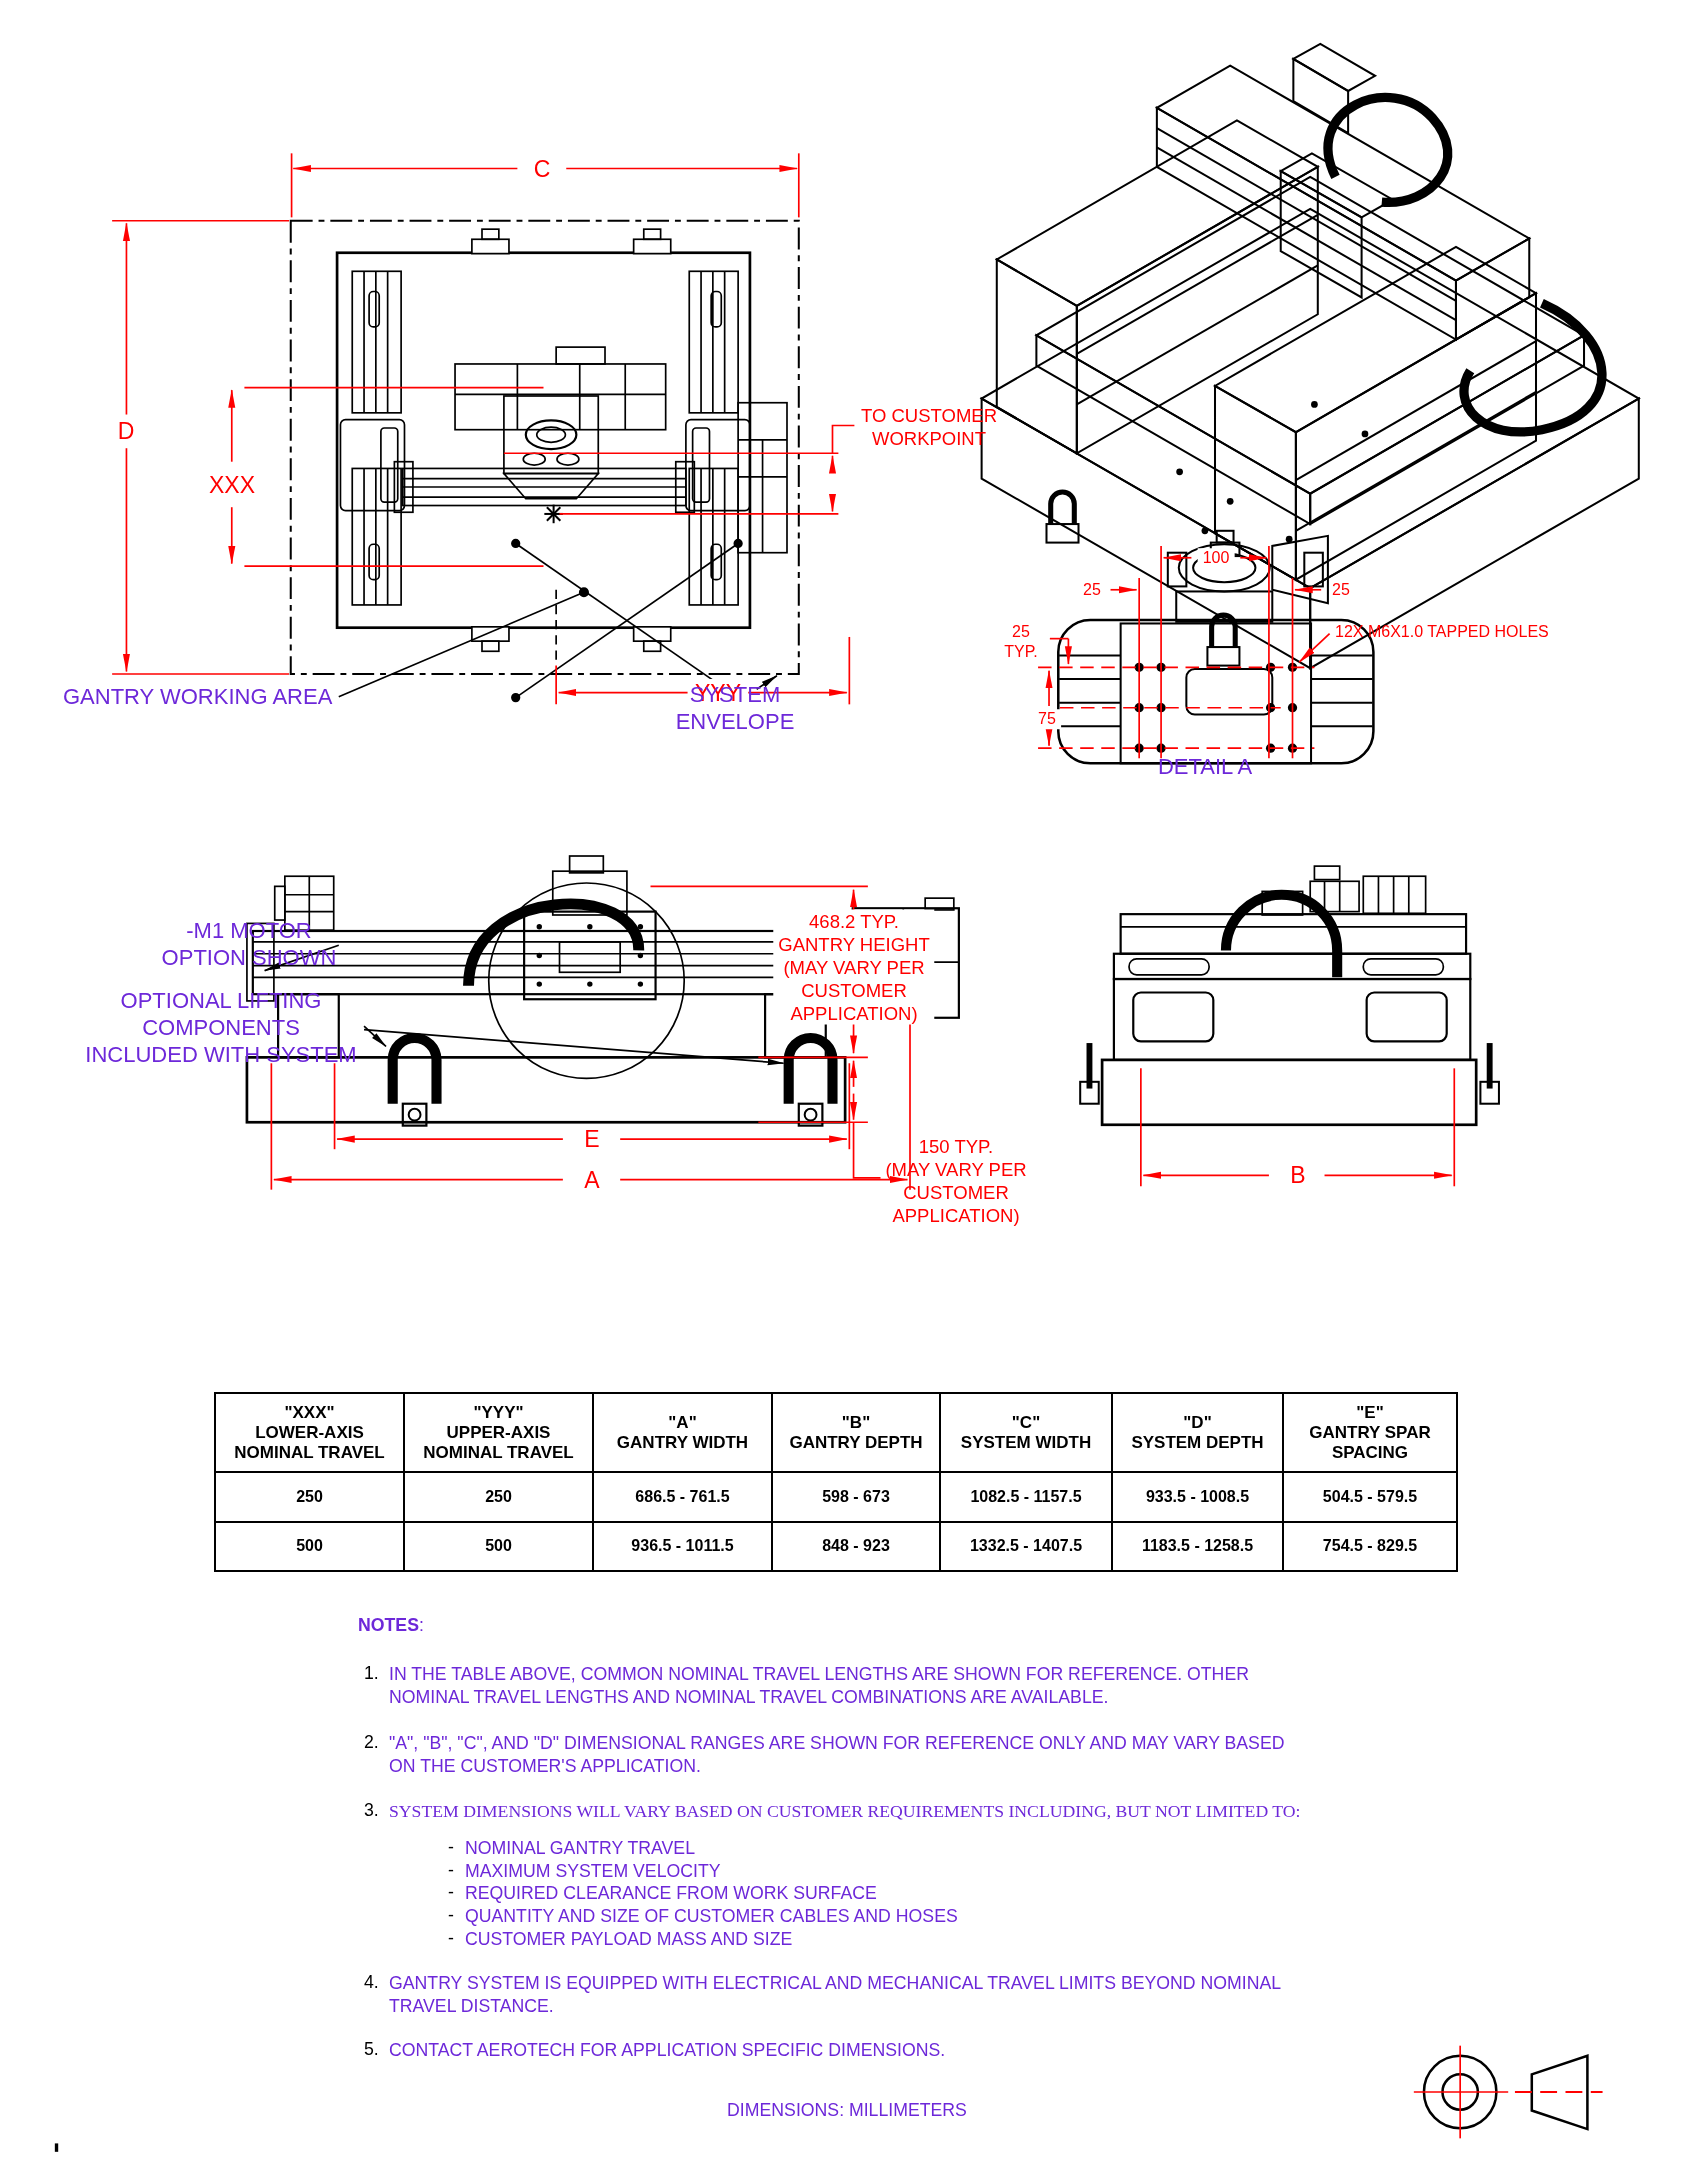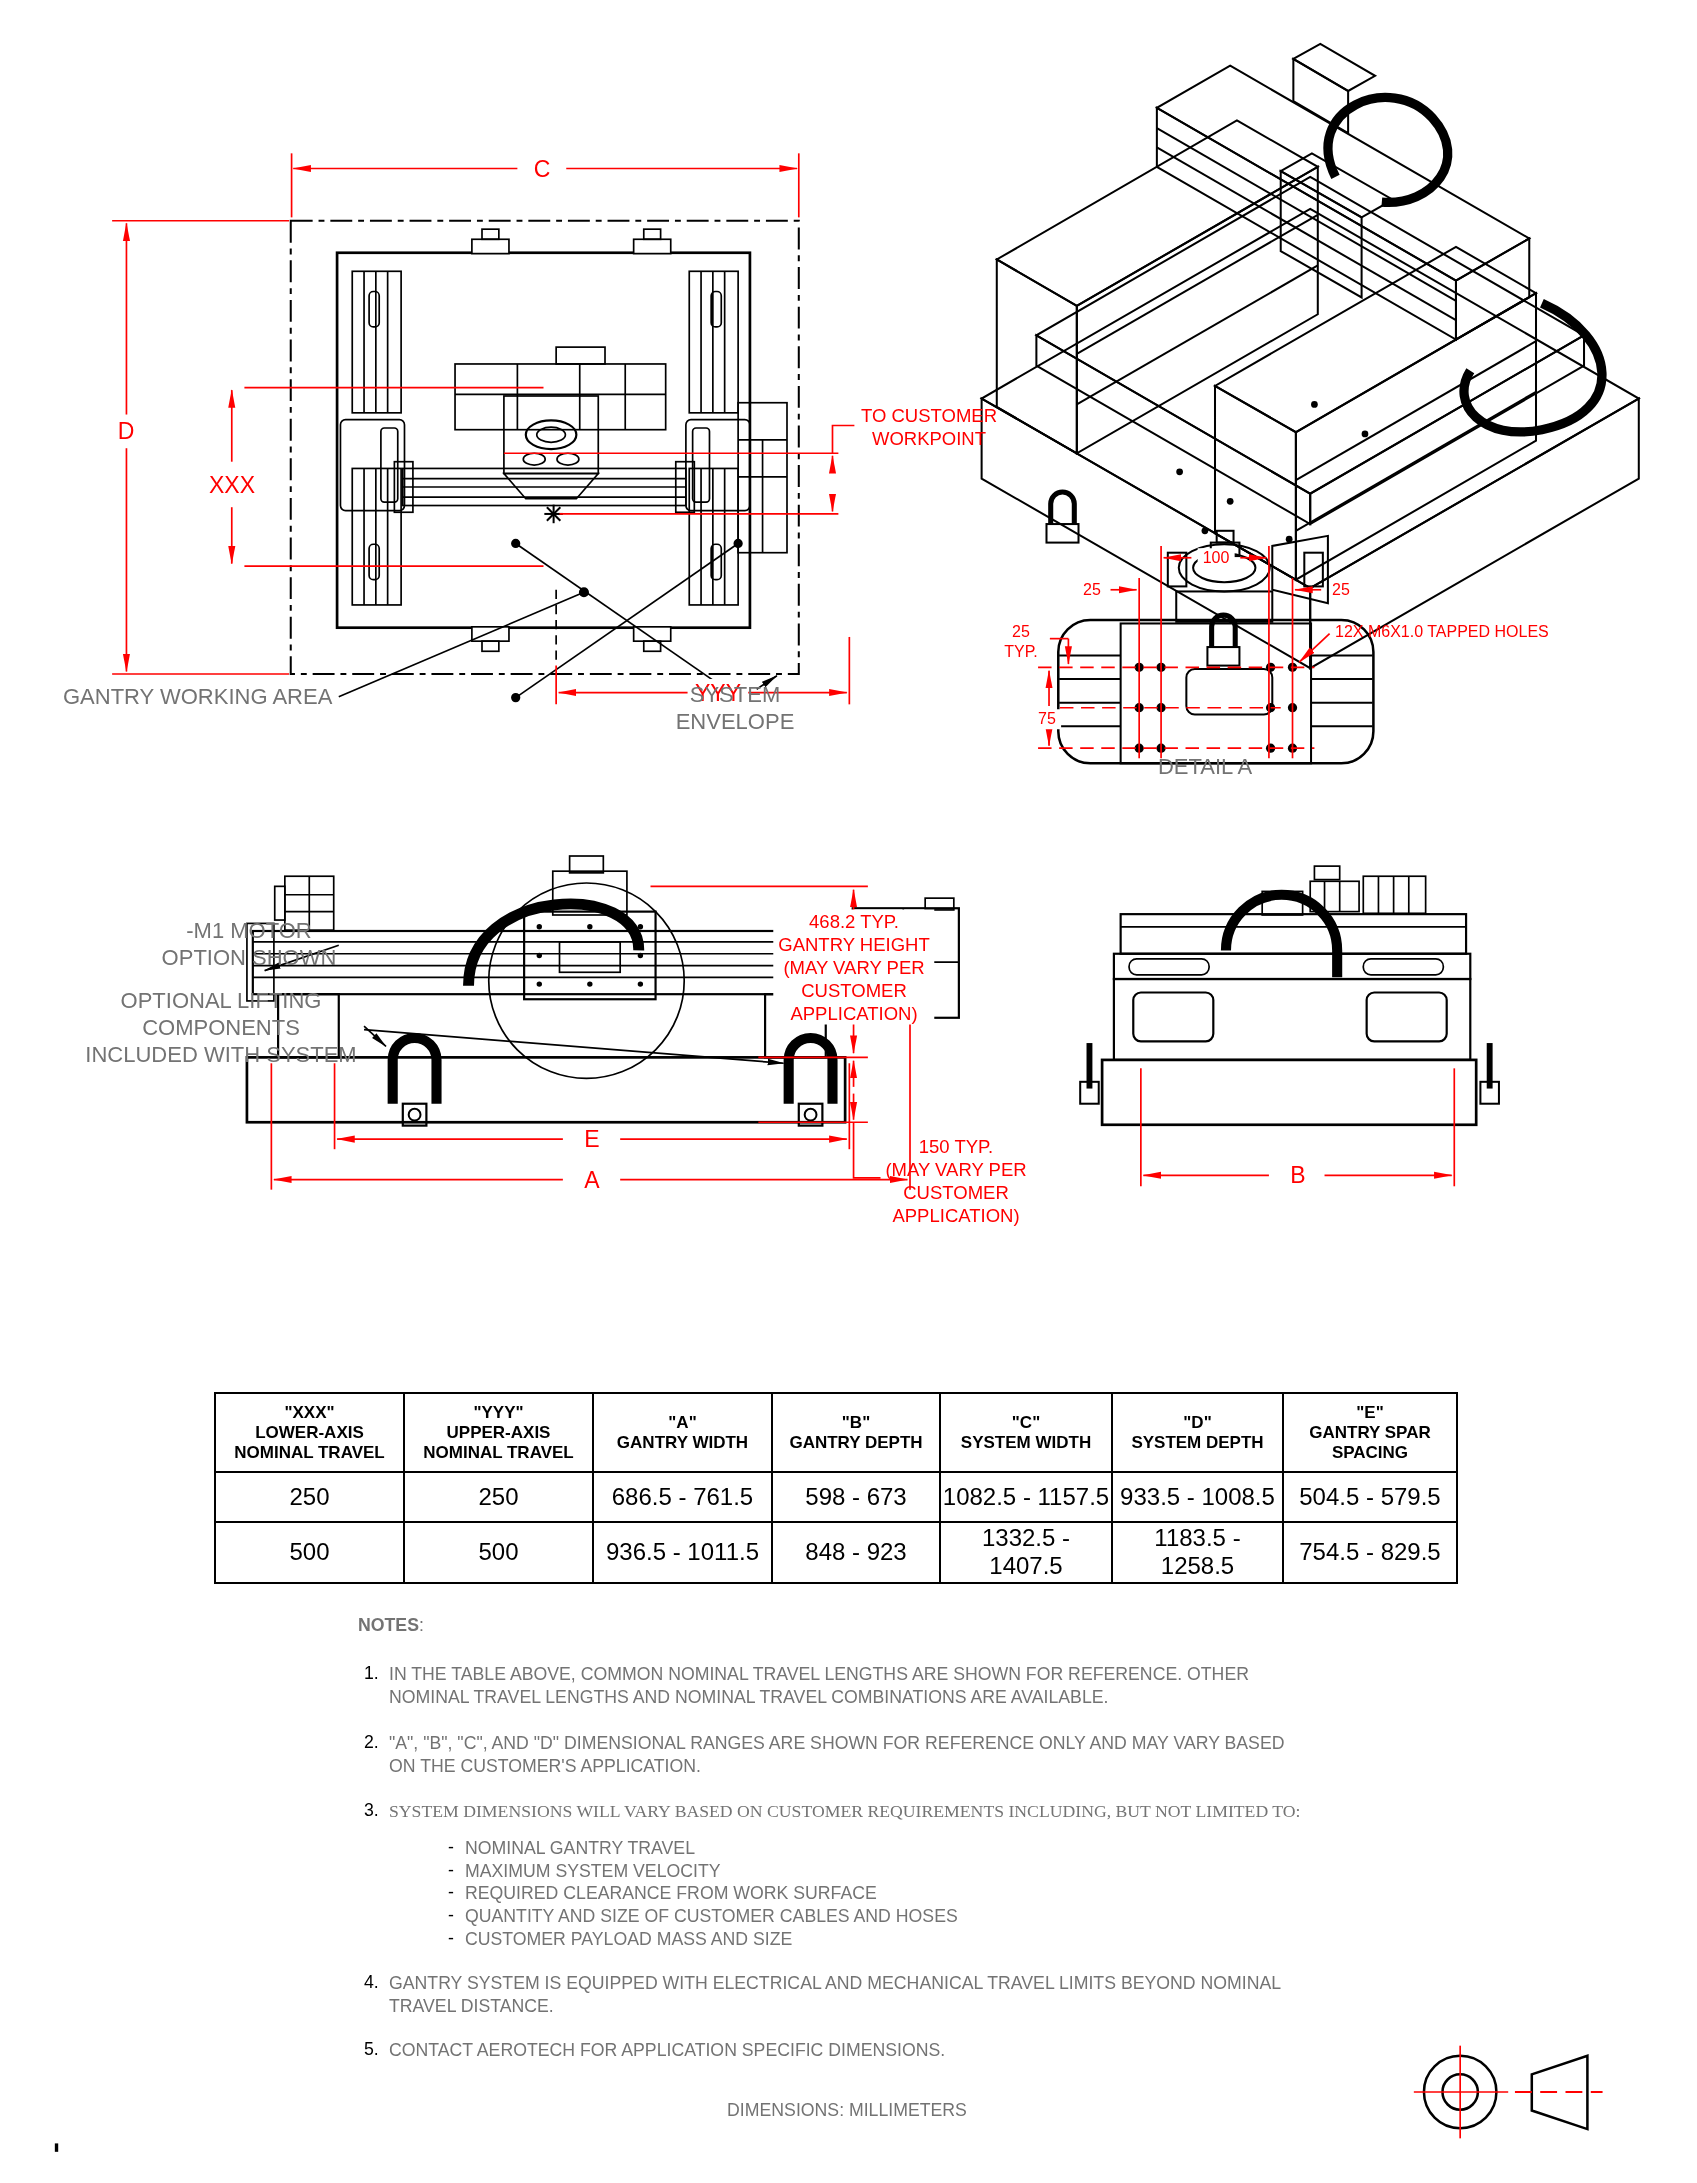--- a/index.html
+++ b/index.html
@@ -1,32 +1,32 @@
 <!DOCTYPE html>
 <html style="font-size:13.5px"><head>
 <meta charset="utf-8">
 <style>
   html,body{margin:0;padding:0;background:#fff;}
   #page{position:relative;width:1697px;height:2183px;background:#ffffff;overflow:hidden;
         font-family:"Liberation Sans", sans-serif;}
   svg{position:absolute;left:0;top:0;}
-  .t{position:absolute;white-space:pre-line;color:#737373;line-height:1.22;}
+  .t{position:absolute;white-space:pre-line;color:#6d28d9;line-height:1.22;}
   .red{color:#f00;}
   .ctr{transform:translate(-50%,-50%);text-align:center;}
   .dim{font-size:23px;}
   .dimsm{font-size:16px;}
   .blk{font-size:22px;}
   .rblock{font-size:18.5px;line-height:23px;}
   .notes{font-size:17.7px;line-height:23px;}
   .bgw{background:#fff;padding:0 5px;}
   #spec-table{position:absolute;left:214px;top:1392px;border-collapse:collapse;table-layout:fixed;}
   #spec-table td,#spec-table th{border:2.5px solid #000;text-align:center;vertical-align:middle;
      white-space:pre-line;padding:1.7px;}
   #spec-table th{font-size:17px;line-height:20px;height:74px;font-weight:bold;}
-  #spec-table td{font-size:24px;height:44px;font-weight:normal;}
+  #spec-table td{font-size:16px;height:44px;font-weight:bold;}
   .note-num{position:absolute;font-size:17.7px;}
   .note-dash{position:absolute;font-size:17.7px;}
   .underl{font-weight:bold;margin-top:21px;}
   .nowrap{white-space:nowrap;}
 </style>
 </head>
 <body>
 
 <div id="page">
 

